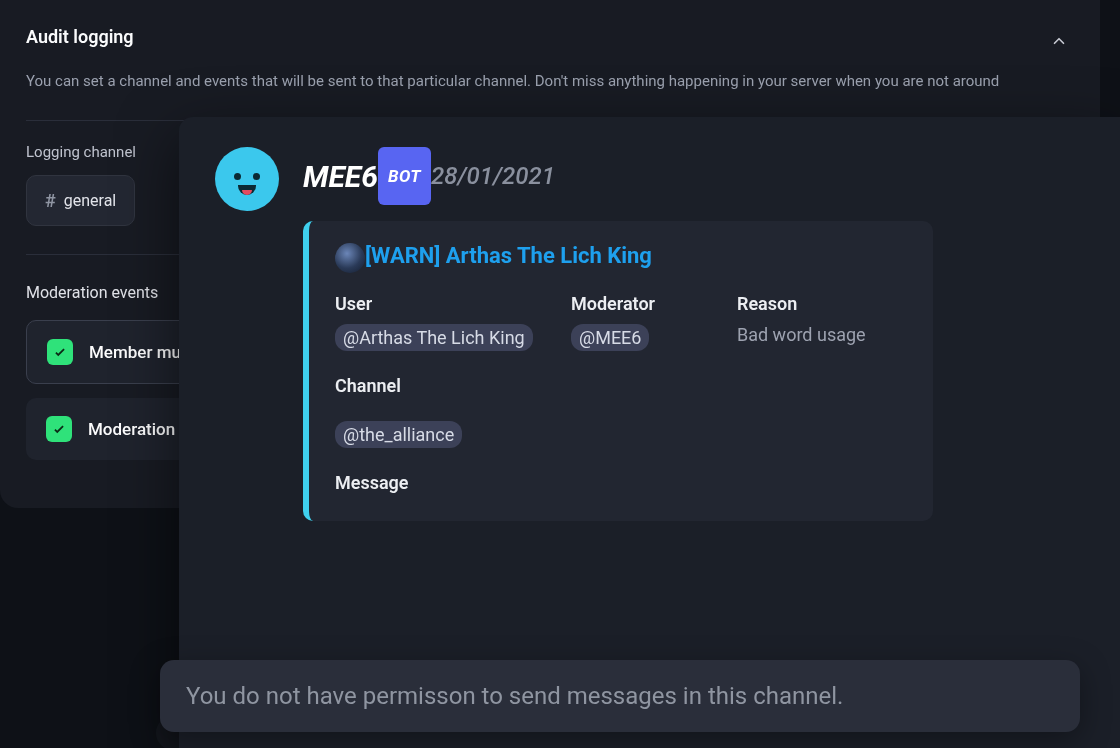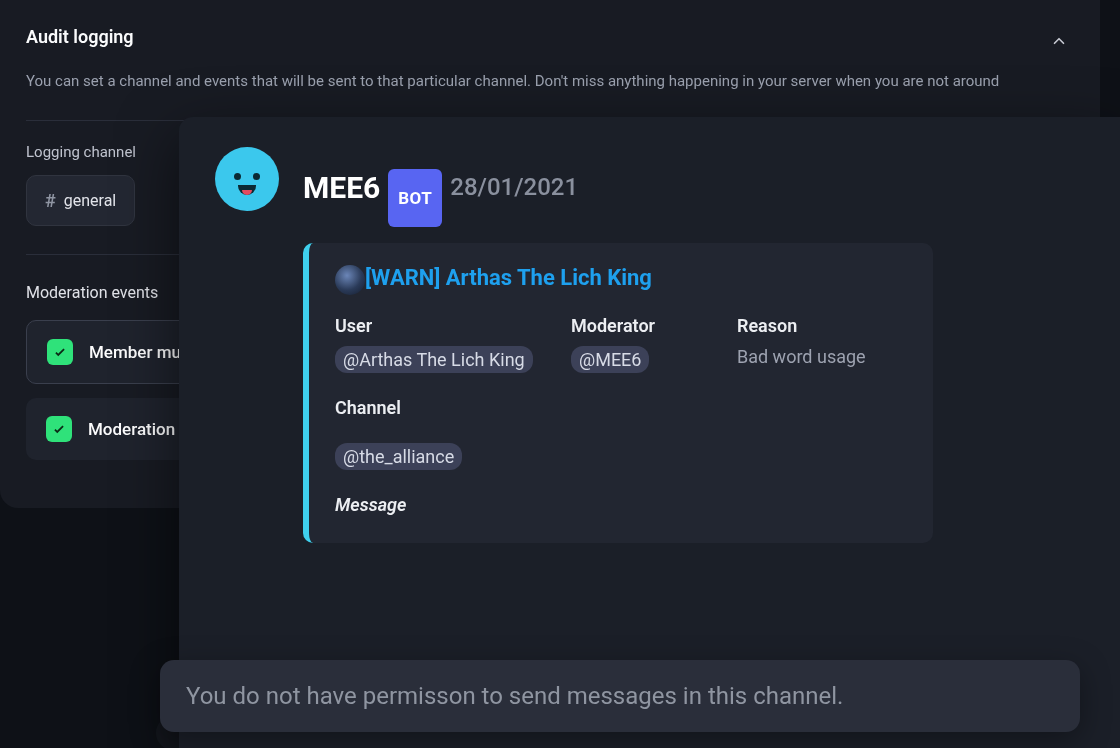--- a/index.html
+++ b/index.html
@@ -131,33 +131,33 @@
     bottom: 16px;
     width: 18px; height: 10px;
     background: #0b2a34;
     border-radius: 0 0 18px 18px;
   }
   .avatar .tongue { position:absolute; bottom:16px; width:10px; height:5px; background:#e34b5f; border-radius:0 0 10px 10px; }
 
   .msg-head {
     display: flex;
     align-items: center;
-    gap: 8px;
+    gap: 0;
     margin-bottom: 16px;
+    font-style: italic;
   }
   .bot-name { font-size: 30px; font-weight: 700; color: #ffffff; }
   .bot-badge {
     background: #5865f2;
     color: #fff;
     font-size: 17px;
     font-weight: 700;
     padding: 19px 10px;
     border-radius: 6px;
     letter-spacing: .5px;
-    margin-top: 22px;
   }
   .bot-date { font-size: 24px; color: #8a909e; font-weight: 500; }
 
   
   .embed {
     background: #222631;
     border-radius: 10px;
     border-left: 6px solid #3fd0ee;
     padding: 22px 28px 28px 26px;
     width: 630px;
@@ -181,21 +181,21 @@
     background: #3c4158;
     color: #d7dbe6;
     padding: 3px 8px;
     border-radius: 12px;
     font-size: 18px;
   }
   .field-value-plain { font-size: 18px; color: #9da2b0; }
 
   .embed-row2 { margin-top: 24px; }
   .embed-msg { margin-top: 24px; }
-  .embed-msg .field-label { margin-bottom: 0; font-style: italic; }
+  .embed-msg .field-label { margin-bottom: 0; }
   .embed-msg-body { font-size: 18px; color: #9fa4b1; }
 
   
   .perm-bar {
     position: absolute;
     left: 160px;
     bottom: 16px;
     right: 36px;
     width: 920px;
     background: #2a2e3a;

